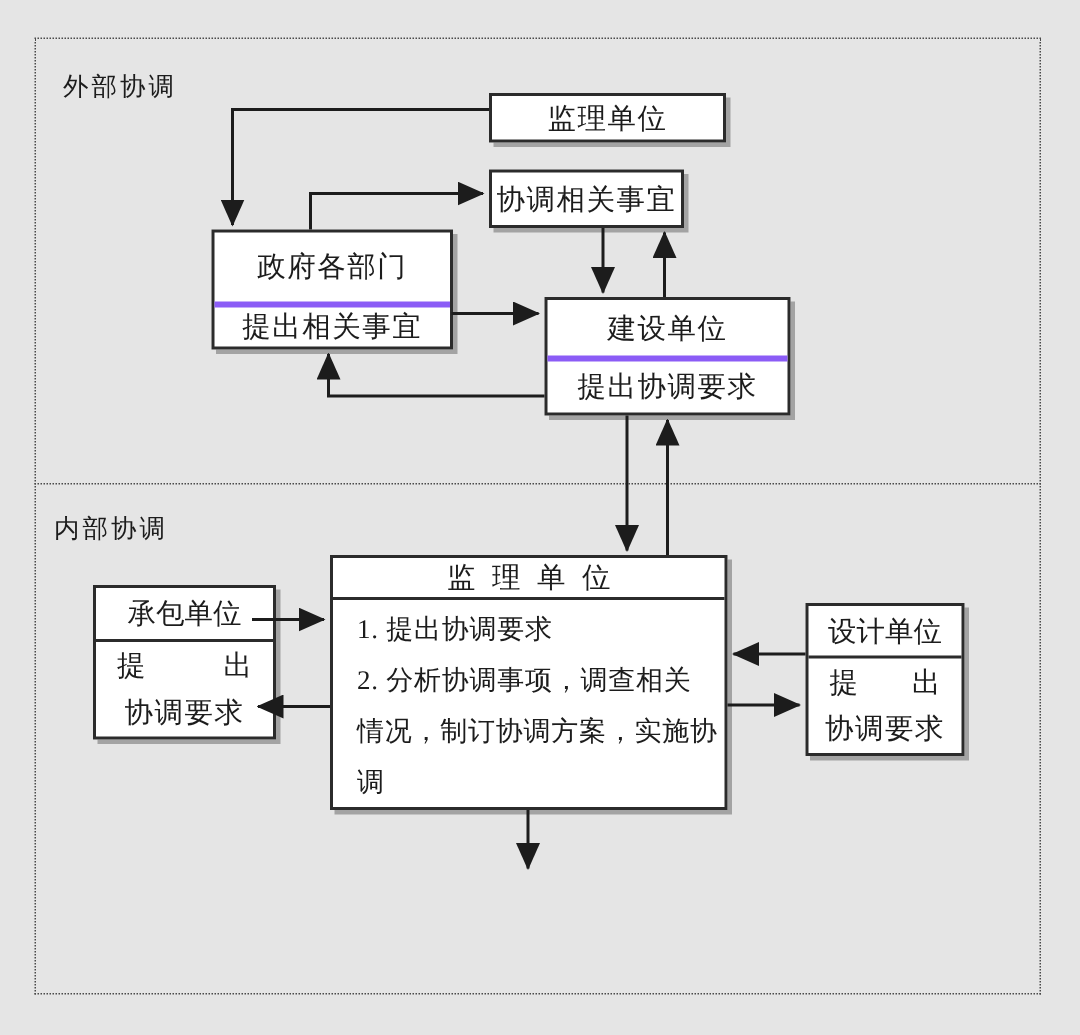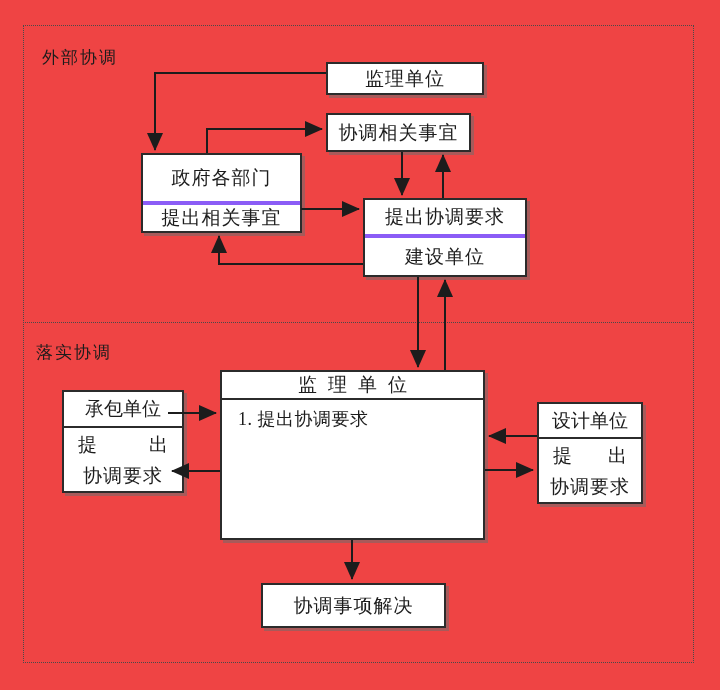--- a/index.html
+++ b/index.html
@@ -1,18 +1,18 @@
 <!DOCTYPE html>
 <html><head>
 <meta charset="utf-8">
 <style>
   html,body { margin:0; padding:0; background:#ffffff; }
   .canvas {
     position:relative; width:720px; height:690px;
-    background:#ef4444; overflow:hidden;
+    background:#e5e5e5; overflow:hidden;
     font-family:"Liberation Serif","DejaVu Serif",serif;
     color:#1c1c1c;
   }
   .frame {
     position:absolute; left:23px; top:25px; width:671px; height:638px;
     border:1px dotted #4a4a4a; box-sizing:border-box;
   }
   .section-divider {
     position:absolute; left:23px; top:322px; width:671px; height:0;
     border-top:1px dotted #4a4a4a;
@@ -31,21 +31,21 @@
   }
   .row {
     display:flex; align-items:center; justify-content:center;
     font-size:19px; white-space:nowrap; letter-spacing:1px;
   }
   .row + .row { border-top:4px solid #8b5cf6; }
   .grow { flex:1; }
 
   
   .b-sup-ext   { left:326px; top:62px;  width:158px; height:33px; }
-  .b-coord     { left:326px; top:113px; width:145px; height:39px;align-items:center; }
+  .b-coord     { left:326px; top:113px; width:130px; height:39px;align-items:center; }
   .b-resolved  { left:261px; top:583px; width:185px; height:45px; }
 
   
   .b-gov       { left:141px; top:153px; width:161px; height:80px; }
   .b-gov .row      { height:54px;font-family:Liberation Serif, serif; }
   .b-constr    { left:363px; top:198px; width:164px; height:79px; }
   .b-constr .row   { height:37px; }
 
   
   .b-sup-int   { left:220px; top:370px; width:265px; height:170px; }
@@ -80,66 +80,64 @@
 </style>
 </head>
 <body>
 
 <div class="canvas">
 
   <div class="frame"></div>
   <div class="section-divider"></div>
 
   <div class="section-label lbl-external">外部协调</div>
-  <div class="section-label lbl-internal">落实协调</div>
+  <div class="section-label lbl-internal">内部协调</div>
 
   <div class="box b-sup-ext">
     <div class="row grow">监理单位</div>
   </div>
 
   <div class="box b-coord">
     <div class="row grow">协调相关事宜</div>
   </div>
 
   <div class="box b-gov">
     <div class="row">政府各部门</div>
     <div class="row grow">提出相关事宜</div>
   </div>
 
   <div class="box b-constr">
+    <div class="row">建设单位</div>
     <div class="row grow">提出协调要求</div>
-    <div class="row">建设单位</div>
   </div>
 
   <div class="box b-sup-int">
     <div class="head">监理单位</div>
     <div class="tasks">
       <span style="display: block;">1. 提出协调要求</span>
+      <span style="display: block;">2. 分析协调事项，调查相关情况，制订协调方案，实施协调</span>
     </div>
   </div>
 
   <div class="box b-side b-contractor">
     <div class="head">承包单位</div>
     <div class="body">
       <div class="spread">提出</div>
       <div class="centered">协调要求</div>
     </div>
   </div>
 
   <div class="box b-side b-designer">
     <div class="head">设计单位</div>
     <div class="body">
       <div class="spread">提出</div>
       <div class="centered">协调要求</div>
     </div>
   </div>
 
-  <div class="box b-resolved">
-    <div class="row grow">协调事项解决</div>
-  </div>
 
   <svg class="wires" width="720" height="690" viewBox="0 0 720 690">
     <defs>
       <marker id="ah" markerWidth="9" markerHeight="8" refX="8.5" refY="4" orient="auto">
         <path d="M0,0 L9,4 L0,8 Z" fill="#1c1c1c"></path>
       </marker>
     </defs>
     <g stroke="#1c1c1c" stroke-width="2" fill="none">
       <path d="M326 73 H155 V150" marker-end="url(#ah)"></path>
       <path d="M207 153 V129 H322" marker-end="url(#ah)"></path>

